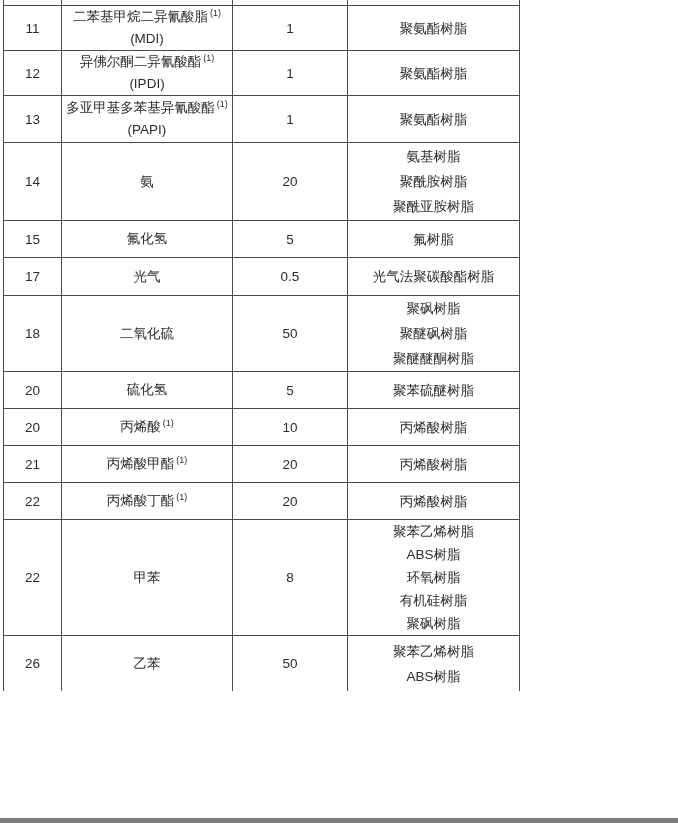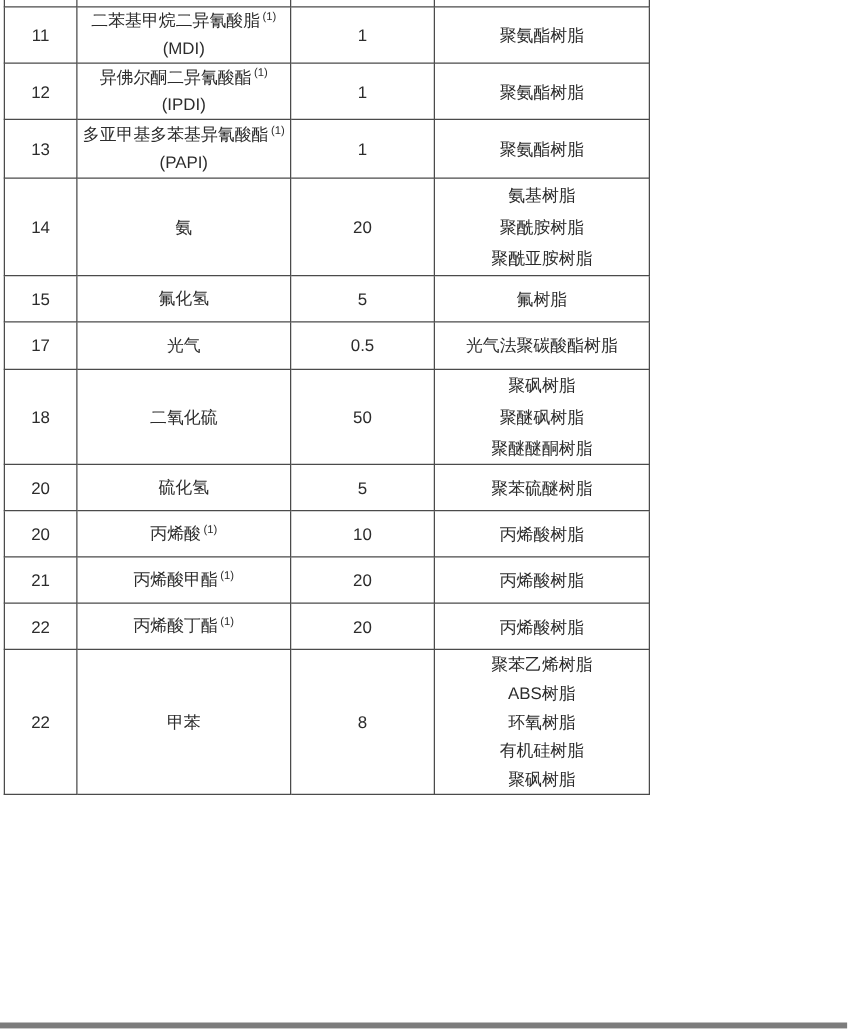--- a/index.html
+++ b/index.html
@@ -187,19 +187,29 @@
 
       </td>
       <td class="c-limit">8</td>
       <td class="c-resin tight">聚苯乙烯树脂
 ABS树脂
 环氧树脂
 有机硅树脂
 聚砜树脂</td>
     </tr>
 
+    <tr class="h57 last">
+      <td class="c-no">26</td>
+      <td class="c-name">
+        <div class="nm"><span>乙苯</span></div>
+
+      </td>
+      <td class="c-limit">50</td>
+      <td class="c-resin">聚苯乙烯树脂
+ABS树脂</td>
+    </tr>
   </tbody>
     </table>
 
 
   <div class="bottom-bar"></div>
 
 </div>
 
 </body></html>

